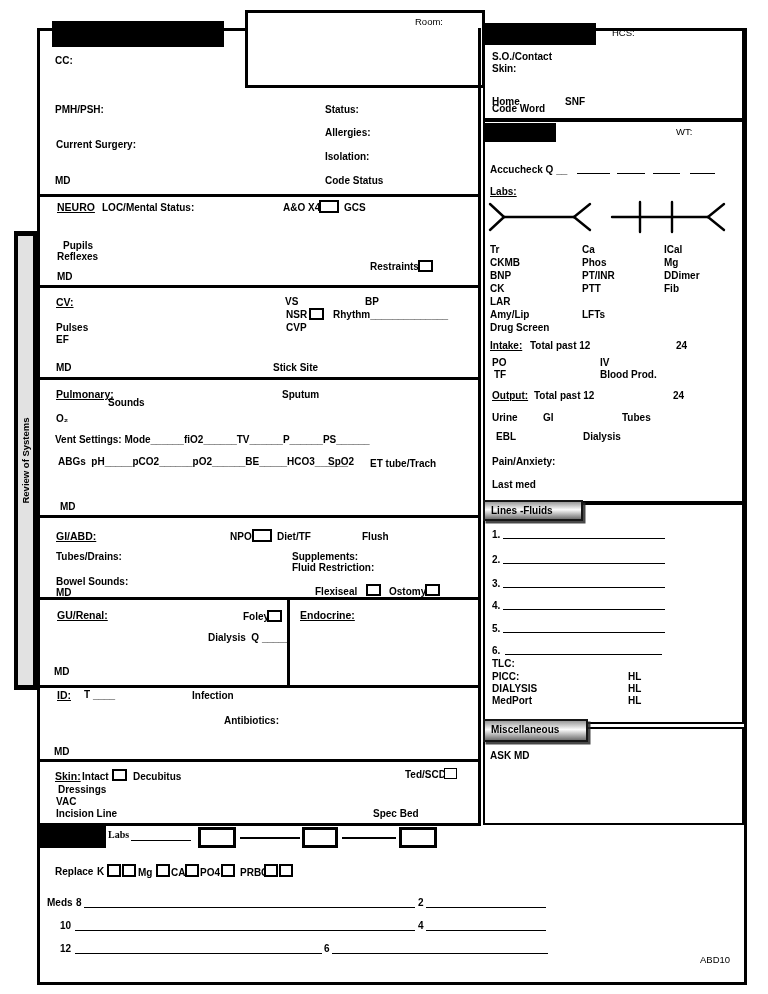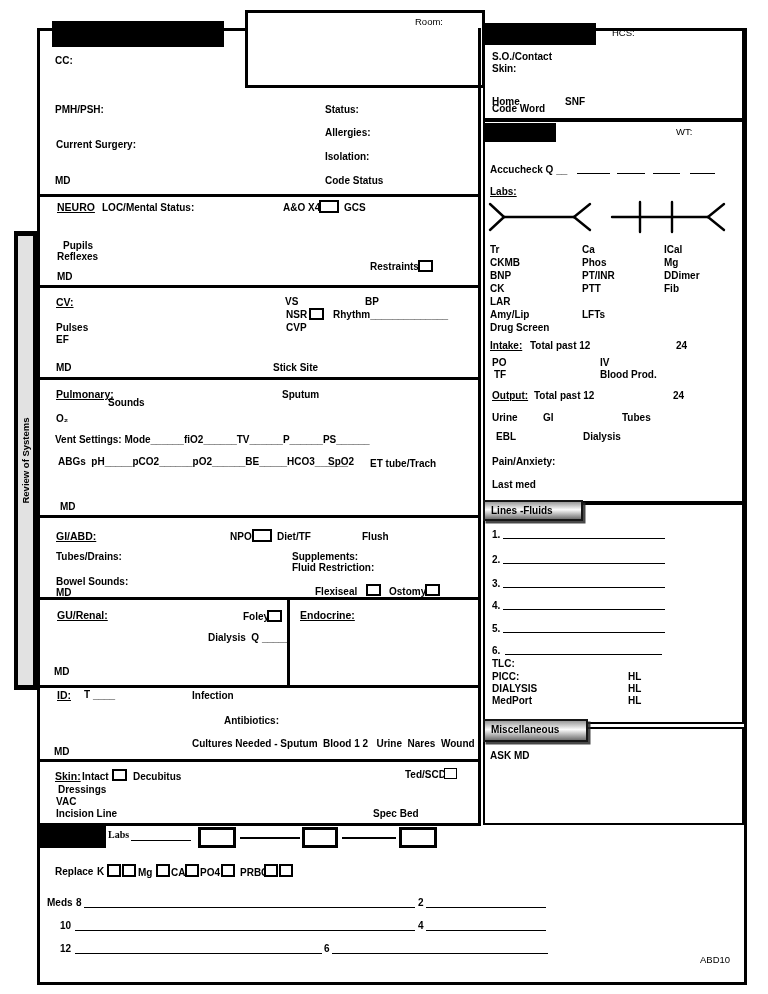--- a/index.html
+++ b/index.html
@@ -121,21 +121,20 @@
   <div class="t" style="left:243px;top:611px;">Foley</div>
   <div class="cb cbm" style="left:267px;top:610px;"></div>
   <div class="t" style="left:208px;top:632px;">Dialysis  Q _____</div>
   <div class="t" style="left:54px;top:666px;">MD</div>
   <div class="t t105 u" style="left:300px;top:609px;">Endocrine:</div>
 
   <div class="t t105 u" style="left:57px;top:689px;">ID:</div>
   <div class="t" style="left:84px;top:689px;">T ____</div>
   <div class="t" style="left:192px;top:690px;">Infection</div>
   <div class="t" style="left:208px;top:715px;margin-left:16px;">Antibiotics:</div>
-  <div class="t" style="left:192px;top:738px;">Cultures Needed - Sputum  Blood 1 2   Urine  Nares  Wound</div>
   <div class="t" style="left:54px;top:746px;">MD</div>
 
   <div class="t t105 u" style="left:55px;top:770px;">Skin:</div>
   <div class="t" style="left:82px;top:771px;">Intact</div>
   <div class="cb cbm" style="left:112px;top:769px;"></div>
   <div class="t" style="left:133px;top:771px;">Decubitus</div>
   <div class="t" style="left:405px;top:769px;">Ted/SCD</div>
   <div class="cb cbs" style="left:444px;top:768px;"></div>
   <div class="t" style="left:58px;top:784px;">Dressings</div>
   <div class="t" style="left:56px;top:796px;">VAC</div>

